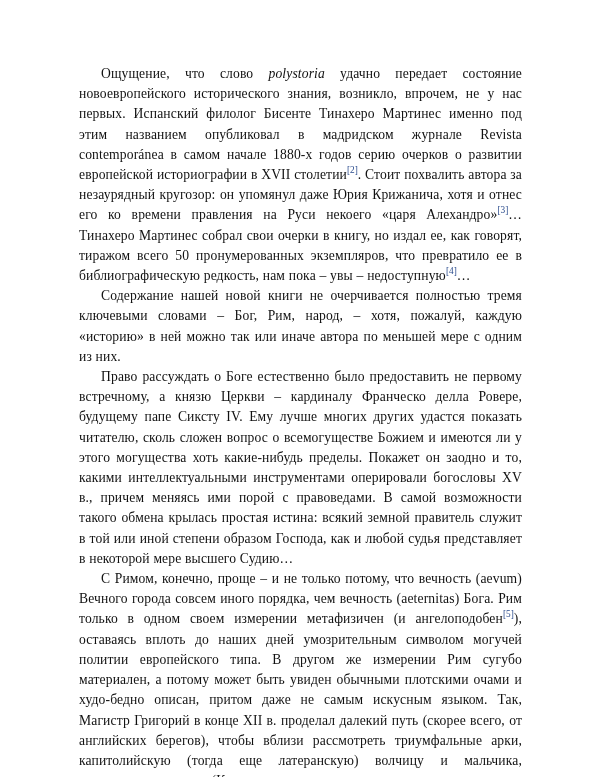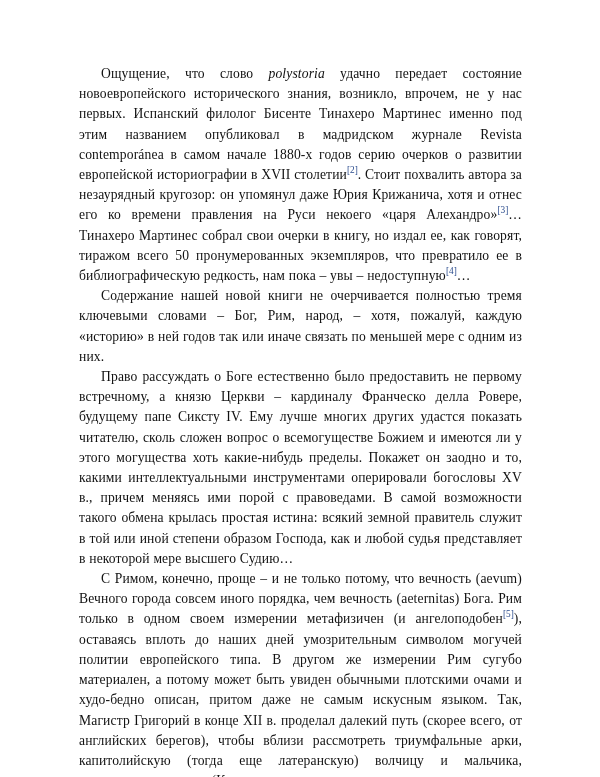--- a/index.html
+++ b/index.html
@@ -56,17 +56,17 @@
     letter-spacing: 0;
   }
 </style>
 </head>
 <body>
 
 <div class="page">
   <div class="text-column" id="text-column">
 
   <p class="para"><span>Ощущение, что слово </span><em class="ital">polystoria</em><span> удачно передает состояние новоевропейского исторического знания, возникло, впрочем, не у нас первых. Испанский филолог Бисенте Тинахеро Мартинес именно под этим названием опубликовал в мадридском журнале Revista contemporánea в самом начале 1880-х годов серию очерков о развитии европейской историографии в XVII столетии</span><a class="fnref" href="#">[2]</a><span>. Стоит похвалить автора за незаурядный кругозор: он упомянул даже Юрия Крижанича, хотя и отнес его ко времени правления на Руси некоего «царя Алехандро»</span><a class="fnref" href="#">[3]</a><span>… Тинахеро Мартинес собрал свои очерки в книгу, но издал ее, как говорят, тиражом всего 50 пронумерованных экземпляров, что превратило ее в библиографическую редкость, нам пока – увы – недоступную</span><a class="fnref" href="#">[4]</a><span>…</span></p>
-      <p class="para"><span>Содержание нашей новой книги не очерчивается полностью тремя ключевыми словами – Бог, Рим, народ, – хотя, пожалуй, каждую «историю» в ней годов так или иначе связать по меньшей мере с одним из них.</span></p>
+      <p class="para"><span>Содержание нашей новой книги не очерчивается полностью тремя ключевыми словами – Бог, Рим, народ, – хотя, пожалуй, каждую «историю» в ней можно так или иначе автора по меньшей мере с одним из них.</span></p>
       <p class="para"><span>Право рассуждать о Боге естественно было предоставить не первому встречному, а князю Церкви – кардиналу Франческо делла Ровере, будущему папе Сиксту IV. Ему лучше многих других удастся показать читателю, сколь сложен вопрос о всемогуществе Божием и имеются ли у этого могущества хоть какие-нибудь пределы. Покажет он заодно и то, какими интеллектуальными инструментами оперировали богословы XV в., причем меняясь ими порой с правоведами. В самой возможности такого обмена крылась простая истина: всякий земной правитель служит в той или иной степени образом Господа, как и любой судья представляет в некоторой мере высшего Судию…</span></p>
       <p class="para"><span>С Римом, конечно, проще – и не только потому, что вечность (aevum) Вечного города совсем иного порядка, чем вечность (aeternitas) Бога. Рим только в одном своем измерении метафизичен (и ангелоподобен</span><a class="fnref" href="#">[5]</a><span>), оставаясь вплоть до наших дней умозрительным символом могучей политии европейского типа. В другом же измерении Рим сугубо материален, а потому может быть увиден обычными плотскими очами и худо-бедно описан, притом даже не самым искусным языком. Так, Магистр Григорий в конце XII в. проделал далекий путь (скорее всего, от английских берегов), чтобы вблизи рассмотреть триумфальные арки, капитолийскую (тогда еще латеранскую) волчицу и мальчика, вынимающего занозу. (Кстати,</span></p>
     </div>
 </div>
 
 </body></html>

